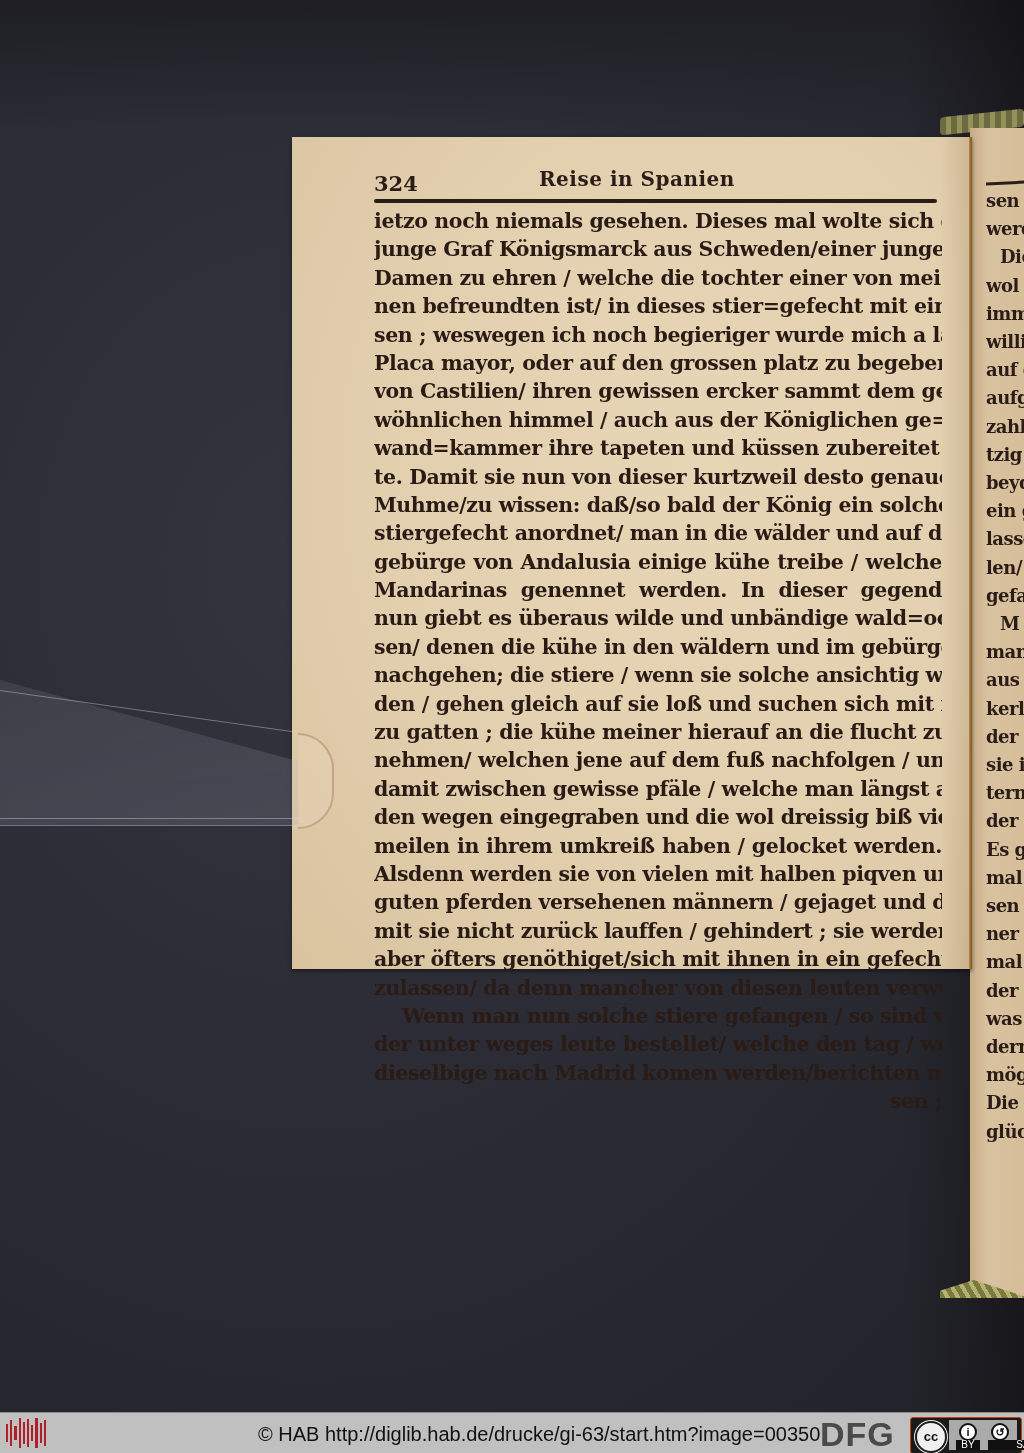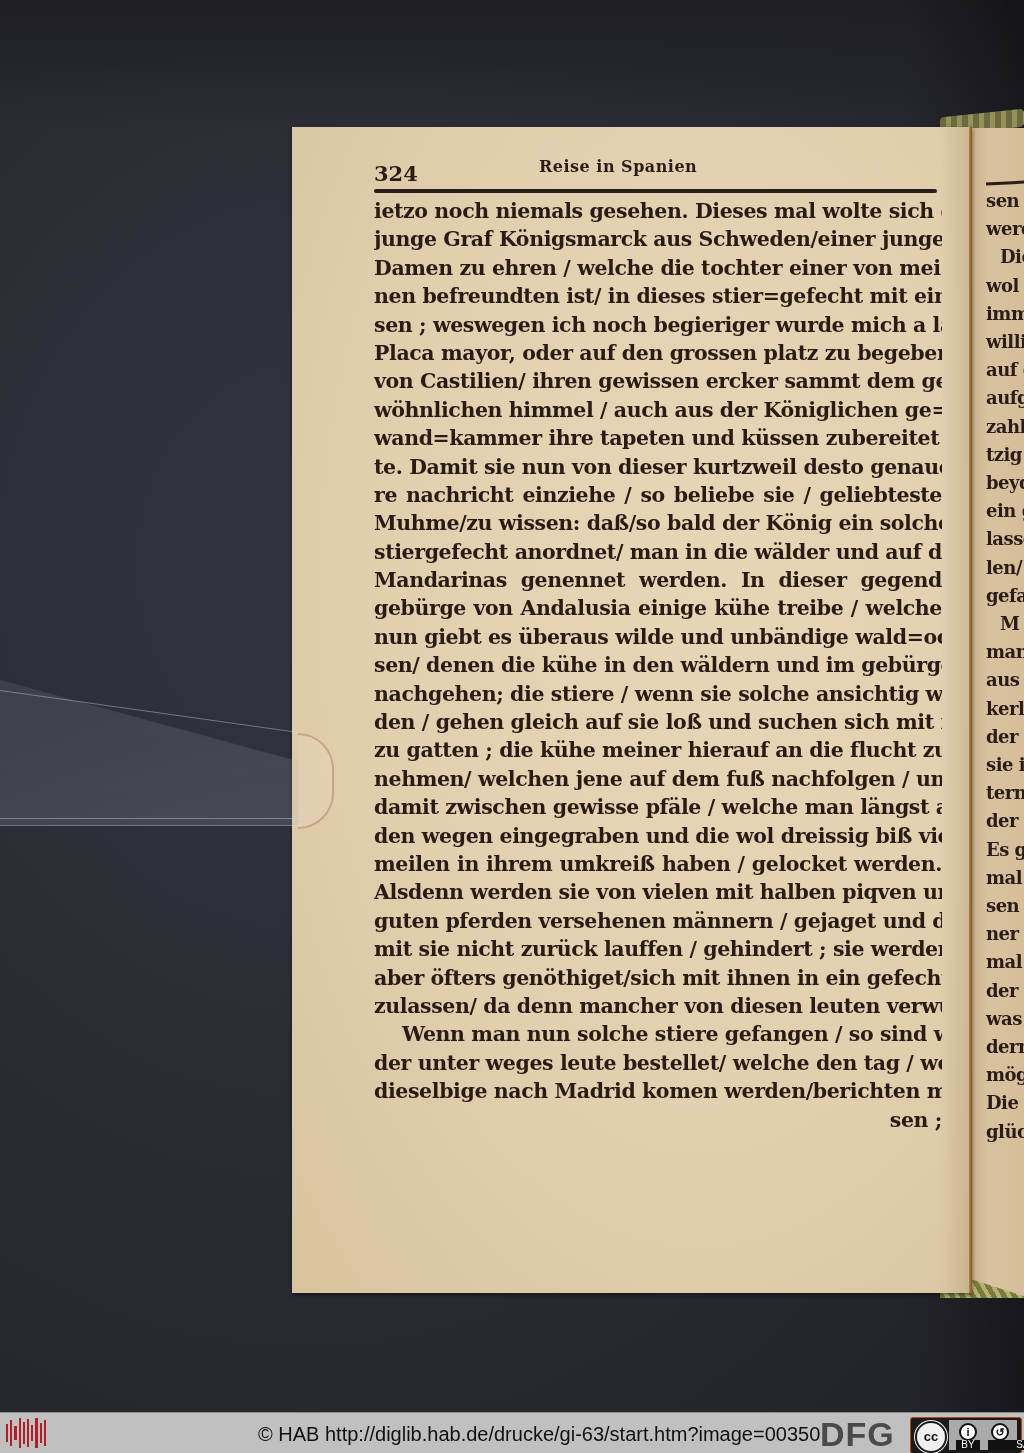--- a/index.html
+++ b/index.html
@@ -60,21 +60,21 @@
       transform: skewY(-6deg);
       border-radius: 4px;
     }
     .fringe-bottom {
       position: absolute; left: 940px; top: 1280px; width: 84px; height: 18px;
       background: repeating-linear-gradient(60deg, #7a7a3c 0 5px, #b4b273 5px 9px);
       clip-path: polygon(0 60%, 40% 0, 100% 90%, 100% 100%, 0 100%);
     }
     
     .page {
-      position: absolute; left: 292px; top: 127px; width: 680px; height: 1166px;
+      position: absolute; left: 292px; top: 137px; width: 680px; height: 832px;
       background:
         radial-gradient(ellipse at 60% 40%, #e7d6b6 0%, #e2cfae 55%, #d9c39f 100%);
       box-shadow: 0 2px 4px rgba(0,0,0,0.5);
     }
     .page-spine {
       position: absolute; right: 0; top: 0; width: 3px; height: 100%;
       background: linear-gradient(90deg, #b58a4a, #7a5420);
     }
     .page-rightedge {
       position: absolute; right: 3px; top: 0; width: 30px; height: 100%;
@@ -82,21 +82,21 @@
     }
     .running-head {
       position: absolute; left: 82px; top: 30px; width: 565px; height: 30px;
     }
     .page-number {
       position: absolute; left: 0; top: 4px;
       font-family: "DejaVu Serif", serif; font-weight: bold; font-size: 21px; color: #2b1d16;
     }
     .running-title {
       position: absolute; left: 165px; top: 0;
-      font-family: "DejaVu Serif", serif; font-weight: bold; font-size: 16px; color: #2b1d16;
+      font-family: "DejaVu Serif", serif; font-weight: bold; font-size: 20px; color: #2b1d16;
       letter-spacing: 0.5px;
     }
     .head-rule {
       position: absolute; left: 82px; top: 62px; width: 563px; height: 4px;
       background: #2a1c16; border-radius: 2px;
     }
     .text-block {
       position: absolute; left: 82px; top: 70px; width: 568px;
     }
     .line {
@@ -218,25 +218,24 @@
       <div class="line">ietzo noch niemals gesehen. Dieses mal wolte sich der</div>
       <div class="line">junge Graf Königsmarck aus Schweden/einer jungen</div>
       <div class="line">Damen zu ehren / welche die tochter einer von mei=</div>
       <div class="line">nen befreundten ist/ in dieses stier=gefecht mit einlas=</div>
       <div class="line">sen ; weswegen ich noch begieriger wurde mich a la</div>
       <div class="line">Placa mayor, oder auf den grossen platz zu begeben/</div>
       <div class="line">von Castilien/ ihren gewissen ercker sammt dem ge=</div>
       <div class="line">wöhnlichen himmel / auch aus der Königlichen ge=</div>
       <div class="line">wand=kammer ihre tapeten und küssen zubereitet hat=</div>
       <div class="line">te. Damit sie nun von dieser kurtzweil desto genaue=</div>
-      <div class="line">re nachricht einziehe / so beliebe sie / geliebteste</div>
       <div class="line">Muhme/zu wissen: daß/so bald der König ein solches</div>
       <div class="line">stiergefecht anordnet/ man in die wälder und auf das</div>
+      <div class="line">gebürge von Andalusia einige kühe treibe / welche</div>
       <div class="line">Mandarinas genennet werden. In dieser gegend</div>
-      <div class="line">gebürge von Andalusia einige kühe treibe / welche</div>
       <div class="line">nun giebt es überaus wilde und unbändige wald=och=</div>
       <div class="line">sen/ denen die kühe in den wäldern und im gebürge</div>
       <div class="line">nachgehen; die stiere / wenn sie solche ansichtig wer=</div>
       <div class="line">den / gehen gleich auf sie loß und suchen sich mit ihnen</div>
       <div class="line">zu gatten ; die kühe meiner hierauf an die flucht zu</div>
       <div class="line">nehmen/ welchen jene auf dem fuß nachfolgen / und</div>
       <div class="line">damit zwischen gewisse pfäle / welche man längst an</div>
       <div class="line">den wegen eingegraben und die wol dreissig biß viertzig</div>
       <div class="line">meilen in ihrem umkreiß haben / gelocket werden.</div>
       <div class="line">Alsdenn werden sie von vielen mit halben piqven und</div>

